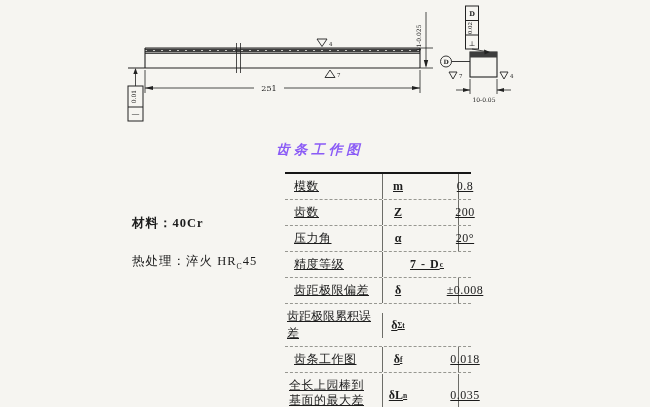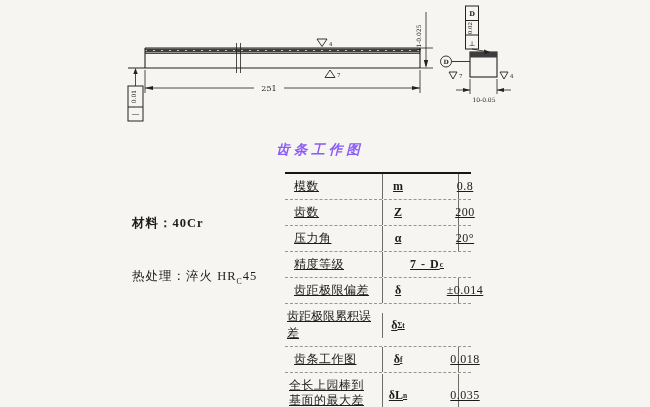--- a/index.html
+++ b/index.html
@@ -12,21 +12,21 @@
     background:#f6f5f1;color:#222;overflow:hidden;
   }
   svg text{fill:#222;font-family:"DejaVu Serif","Liberation Serif",serif;}
   .caption{
     position:absolute;left:228px;top:141px;width:184px;
     text-align:center;font-size:13.5px;font-weight:bold;font-style:italic;
     letter-spacing:4px;color:#8b5cf6;
   }
   .note{position:absolute;left:132px;font-size:12.5px;color:#1d1d1d;letter-spacing:1px;}
   .note-material{top:215px;font-weight:bold;}
-  .note-heat{top:268px;}
+  .note-heat{top:253px;}
   sub.small{font-size:62%;}
   
   .spec-table{
     position:absolute;left:285px;top:172px;width:186px;
     border-top:2px solid #161616;border-bottom:3px double #161616;
     font-size:12px;color:#1c1c1c;
   }
   .trow{display:grid;grid-template-columns:97px 31px 58px;align-items:center;
         border-bottom:1px dashed #979791;}
   .trow.merged{grid-template-columns:97px 89px;}
@@ -182,21 +182,21 @@
           <sub class="small">c</sub>
         </div>
   </div>
 
   <div class="trow">
     <div class="tc tc-label">齿距极限偏差</div>
     <div class="tc tc-sym">
           <span>δ</span>
           <sub class="small"></sub>
         </div>
-    <div class="tc tc-val">±0.014</div>
+    <div class="tc tc-val">±0.008</div>
   </div>
 
   <div class="trow">
     <div class="tc tc-label" style="padding-left:2px;letter-spacing:0;">齿距极限累积误差</div>
     <div class="tc tc-sym">
           <span>δ</span>
           <sub class="small">Σt</sub>
         </div>
   </div>
 

